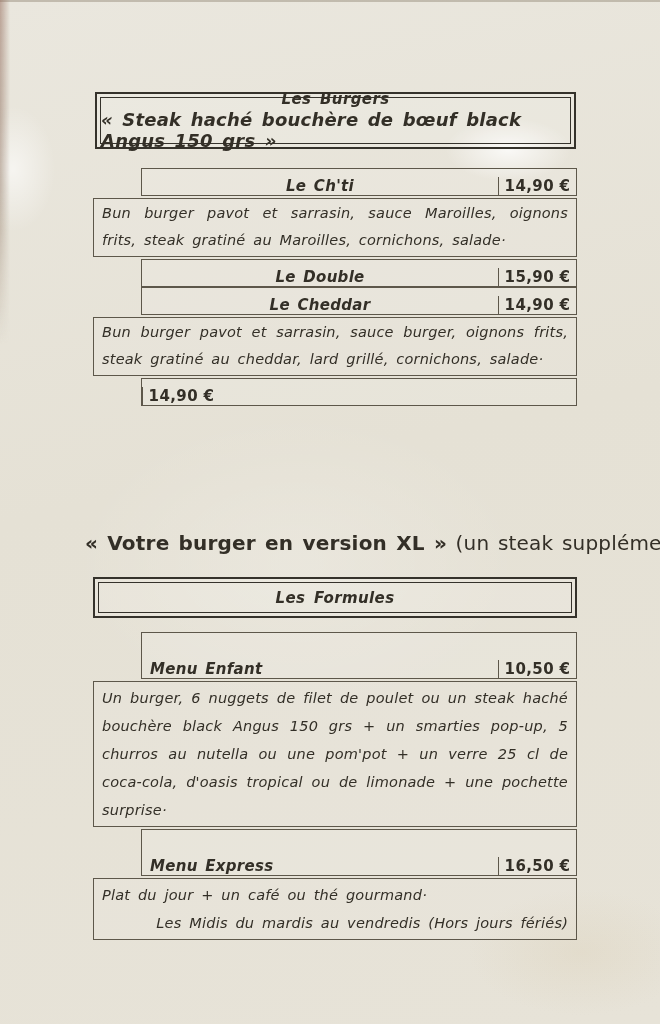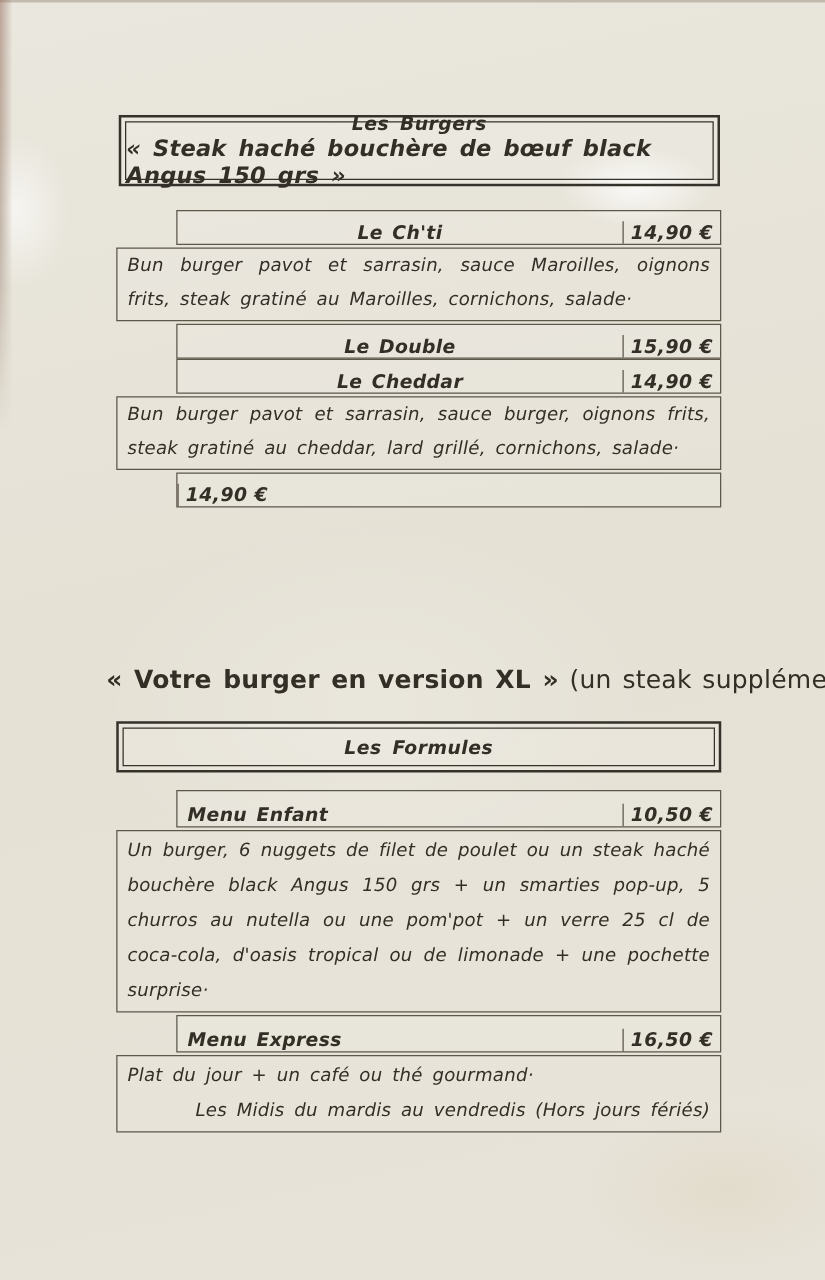--- a/index.html
+++ b/index.html
@@ -52,30 +52,30 @@
 
   
   .menu-table{position:absolute;width:484px;}
   .burgers-table{left:93px;top:168px;}
   .formules-table{left:93px;top:632px;}
   .title-row{
     box-sizing:border-box;height:28px;
     border:1px solid var(--rule,#5d574a);
     display:flex;align-items:flex-end;background:rgba(255,255,255,.10);margin-left:48px;
   }
-  .formules-table .title-row{height:30px;}
+  .formules-table .title-row{height:47px;}
   .title-row .name{
     flex:1;display:flex;align-items:center;justify-content:center;
     font-size:15px;font-weight:700;font-style:italic;letter-spacing:.3px;word-spacing:2px;
   }
   .title-row.left-name .name{justify-content:flex-start;padding-left:8px;}
   .title-row .price{
     box-sizing:border-box;width:78px;border-left:1px solid var(--rule,#5d574a);
     display:flex;align-items:center;justify-content:center;
-    font-size:15px;font-weight:600;font-style:italic;letter-spacing:.4px;
+    font-size:15px;font-weight:600;letter-spacing:.4px;
   }
   .desc{
     box-sizing:border-box;border:1px solid var(--rule,#5d574a);
     margin:2px 0;padding:1px 8px 2px 8px;
     font-size:14.5px;font-style:italic;font-weight:500;
     line-height:27px;letter-spacing:.2px;word-spacing:3px;
     text-align:justify;min-height:56px;background:rgba(255,255,255,.06);
   }
   .desc-tall{line-height:28px;min-height:116px;padding:2px 8px;}
   .desc-express{min-height:60px;line-height:28px;padding:2px 8px;text-align:left;}

